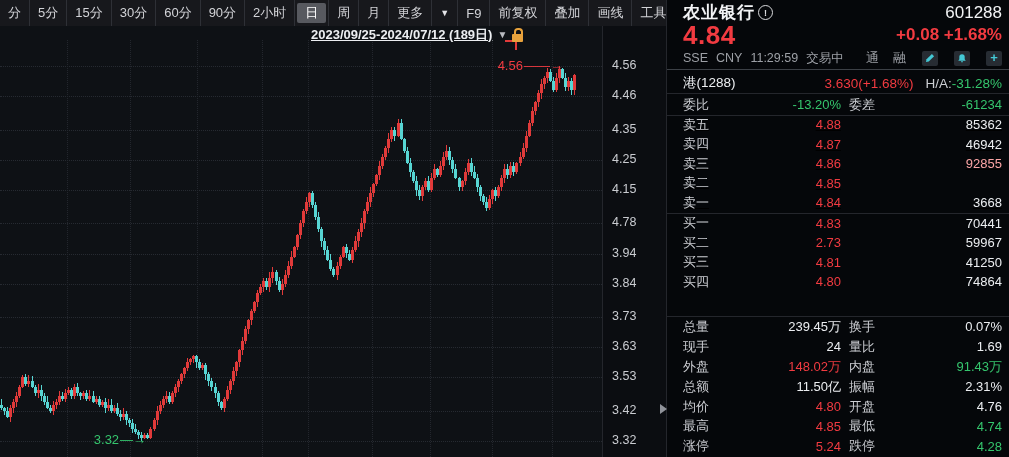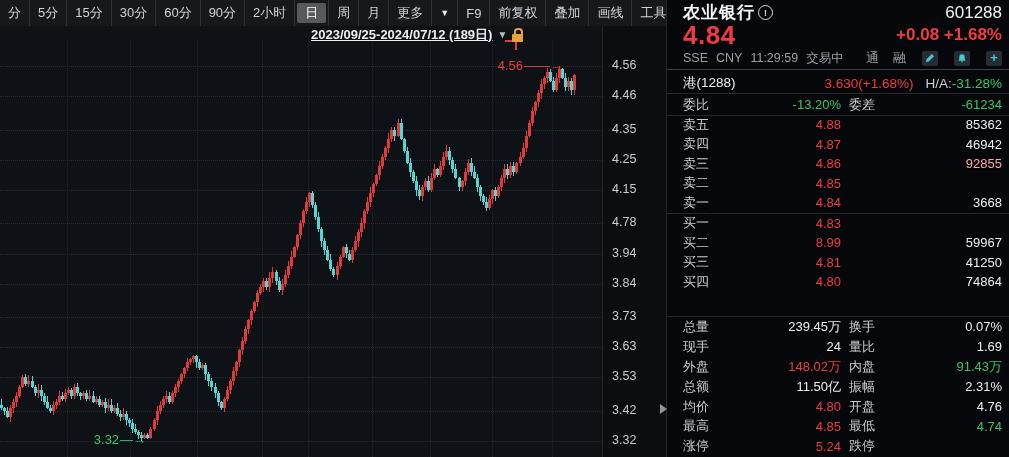--- a/index.html
+++ b/index.html
@@ -623,24 +623,25 @@
           <span class="lbl">卖一</span>
           <span class="v-right" style="color: rgb(242, 59, 65);">4.84</span>
           <span class="v-right" style="color: rgb(236, 238, 241);">3668</span>
         </div>
       </div>
     <div class="abs sep" style="top:212.5px"></div>
     <div class="abs" id="bids">
         <div class="ob-row">
           <span class="lbl">买一</span>
           <span class="v-right" style="color: rgb(242, 59, 65);">4.83</span>
+          <span class="v-right" style="color: rgb(236, 238, 241);">70441</span>
         </div>
         <div class="ob-row">
           <span class="lbl">买二</span>
-          <span class="v-right" style="color: rgb(242, 59, 65);">8.99</span>
+          <span class="v-right" style="color: rgb(242, 59, 65);">2.73</span>
           <span class="v-right" style="color: rgb(236, 238, 241);">59967</span>
         </div>
         <div class="ob-row">
           <span class="lbl">买三</span>
           <span class="v-right" style="color: rgb(242, 59, 65);">4.81</span>
           <span class="v-right" style="color: rgb(236, 238, 241);">41250</span>
         </div>
         <div class="ob-row">
           <span class="lbl">买四</span>
           <span class="v-right" style="color: rgb(242, 59, 65);">4.80</span>
@@ -690,16 +691,17 @@
           <span class="v-right" style="color: rgb(242, 59, 65);">4.85</span>
           <span></span>
           <span class="lbl">最低</span>
           <span class="v-right" style="color: rgb(53, 197, 109);">4.74</span>
         </div>
         <div class="grid-row">
           <span class="lbl">涨停</span>
           <span class="v-right" style="color: rgb(242, 59, 65);">5.24</span>
           <span></span>
           <span class="lbl">跌停</span>
+          <span class="v-right" style="color: rgb(53, 197, 109);">4.28</span>
         </div>
       </div>
   </div>
 </div>
 
 </body></html>

